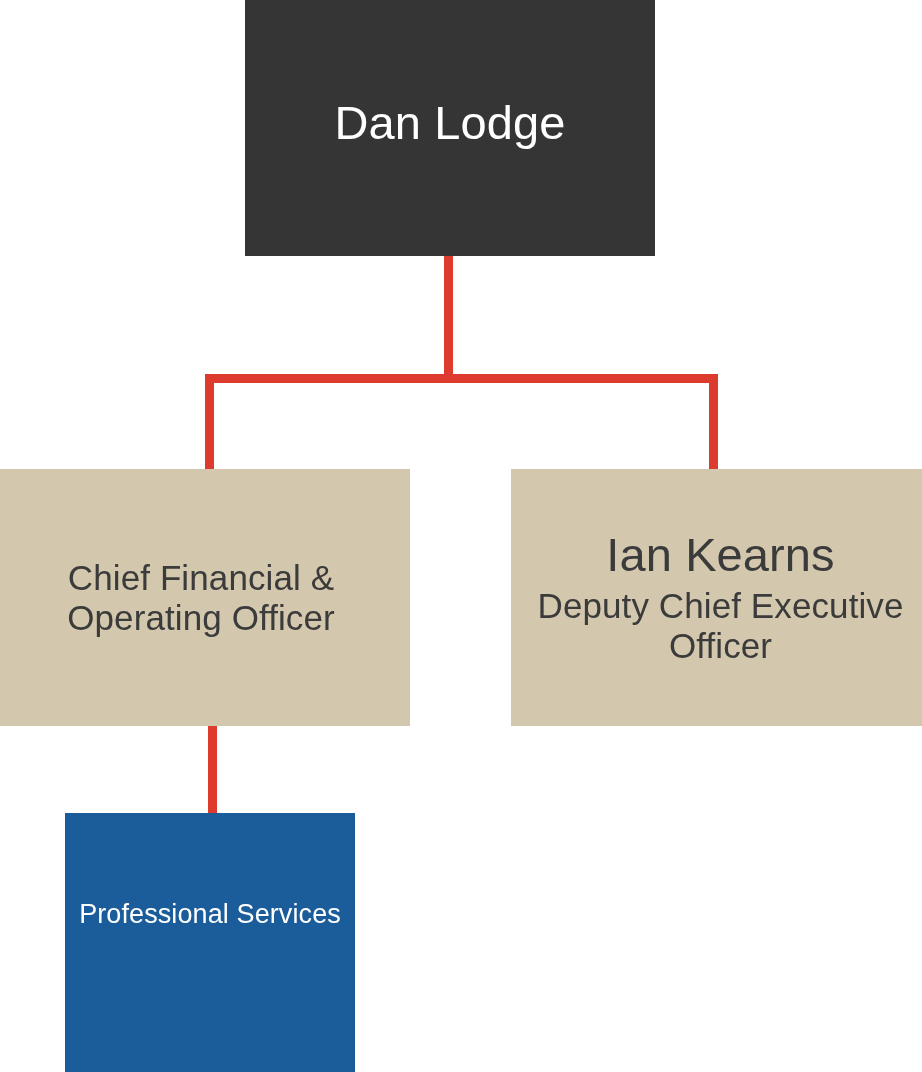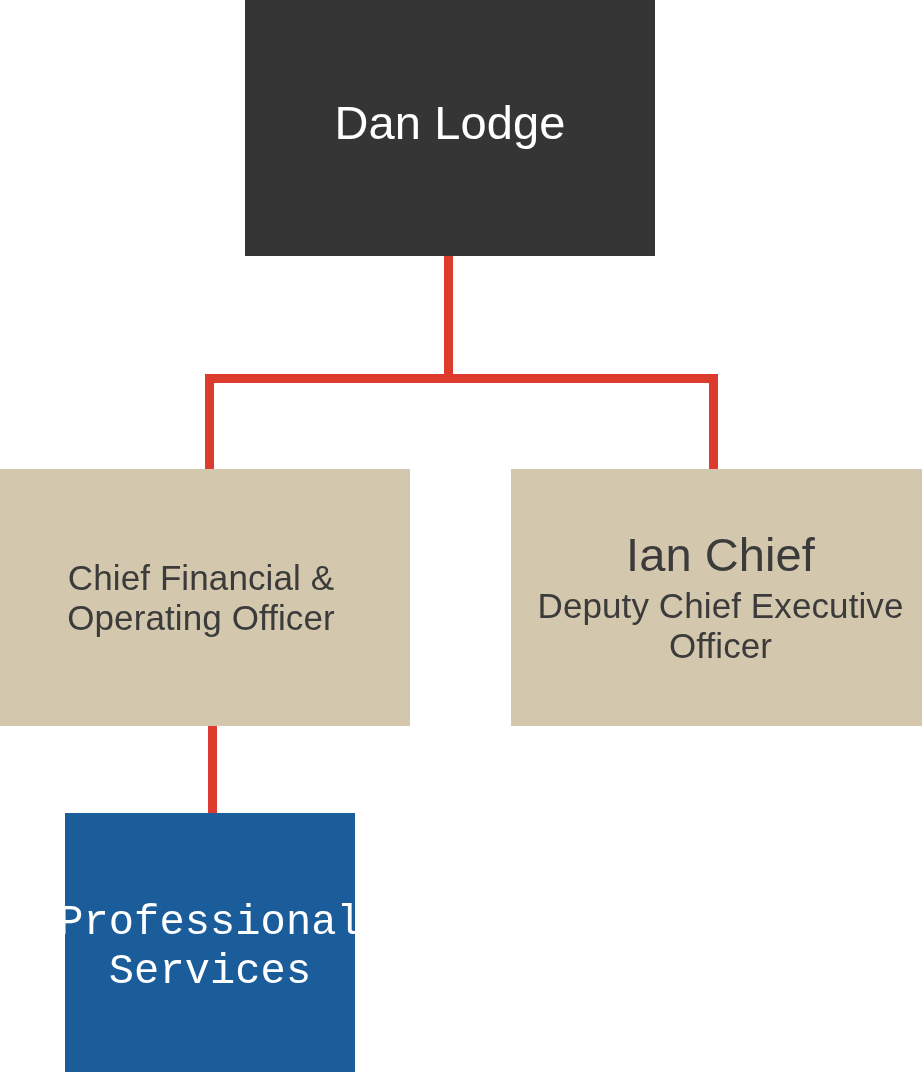--- a/index.html
+++ b/index.html
@@ -97,23 +97,22 @@
     top: 813px;
     width: 290px;
     height: 275px;
     background: #1b5d9b;
     color: #ffffff;
     padding: 0 10px;
     justify-content: flex-start;
     padding-top: 86px;
   }
   #node-professional-services .node-name {
-    font-size: 42px;
+    font-size: 27px;
     line-height: 1.17;
-    font-family: Liberation Mono, monospace;
   }
 
   
   .connector {
     position: absolute;
     background: #dd3b2e;
     z-index: 1;
   }
   #connector-ceo-stem   { left: 444px; top: 256px;  width: 9px;   height: 126px; }
   #connector-tier2-bar  { left: 205px; top: 374px;  width: 513px; height: 9px;  }
@@ -134,21 +133,21 @@
 
   <div class="node" id="node-ceo">
     <span class="node-name">Dan Lodge</span>
   </div>
 
   <div class="node node-tan" id="node-cfo">
     <span class="node-title">Chief Financial &amp; Operating Officer</span>
   </div>
 
   <div class="node node-tan" id="node-dceo">
-    <span class="node-name">Ian Chief</span>
+    <span class="node-name">Ian Kearns</span>
     <span class="node-title">Deputy Chief Executive Officer</span>
   </div>
 
   <div class="node" id="node-professional-services">
     <span class="node-name">Professional Services</span>
   </div>
 
 </div>
 
 </body></html>

